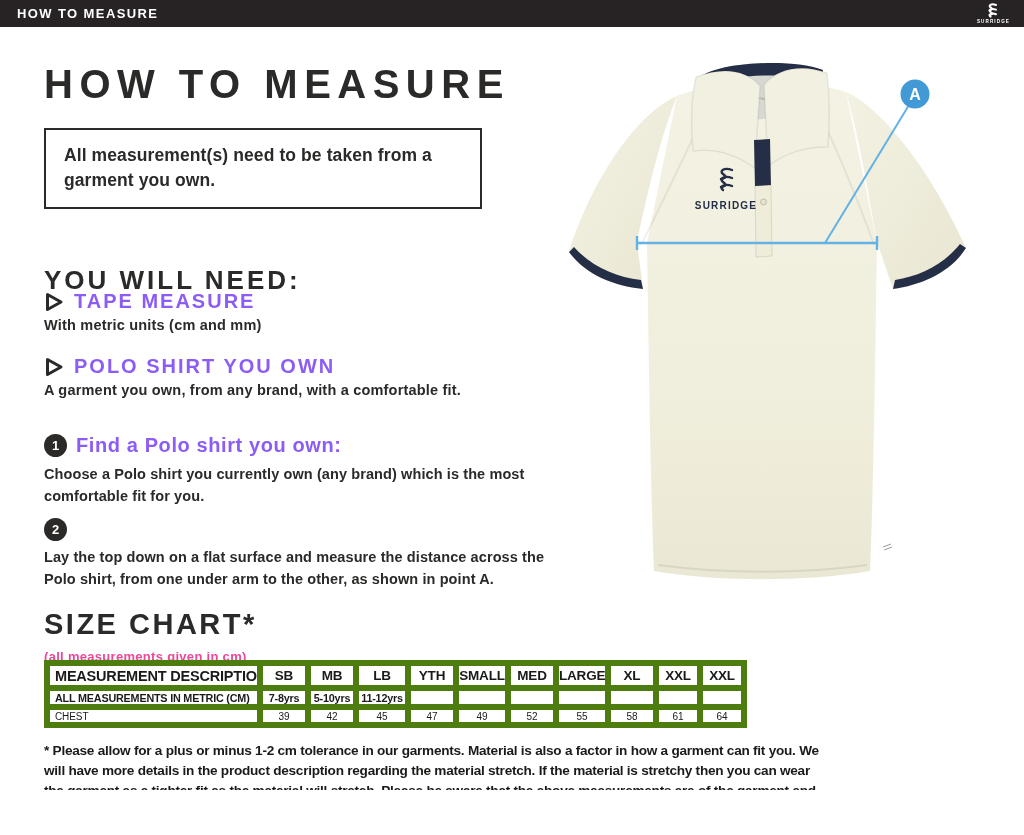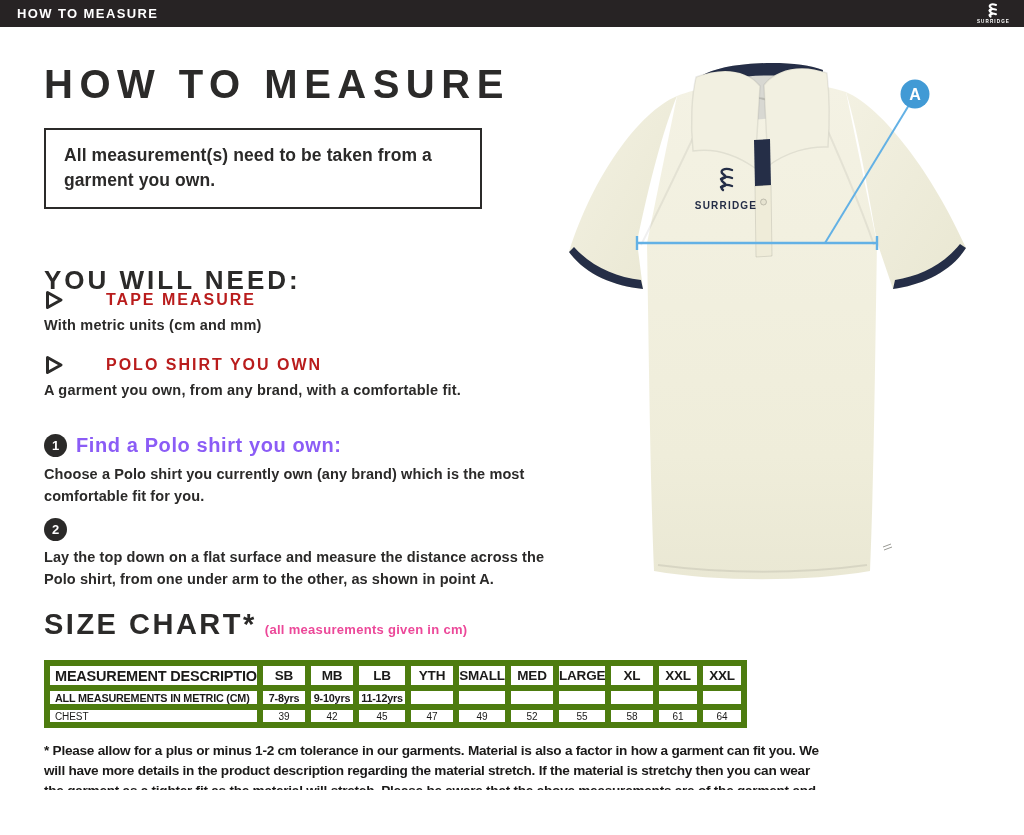--- a/index.html
+++ b/index.html
@@ -13,21 +13,21 @@
   .topbar-logo { display:flex; flex-direction:column; align-items:center; margin-right:6px; }
   .topbar-brand { color:#ffffff; font-size:4.6px; font-weight:bold; letter-spacing:1.1px; margin-top:0px; }
 
   
   .h1 { color:#2b2a29; font-size:40px; font-weight:bold; letter-spacing:6.5px; }
   .notice-box { border:2px solid #2b2a29; width:438px; padding:13px 18px; }
   .notice-box p { color:#2b2a29; font-size:17.5px; font-weight:bold; line-height:1.45; letter-spacing:0.1px; }
   .h2 { color:#2b2a29; font-size:26px; font-weight:bold; letter-spacing:3px;margin-top:30px; }
 
   .need-item-title { display:flex; align-items:center; gap:10px; }
-  .need-item-title .t { color:#b91c1c; font-size:16px; font-weight:bold; letter-spacing:2px;margin-left:32px; }
+  .need-item-title .t { color:#8b5cf6; font-size:20px; font-weight:bold; letter-spacing:2px; }
   .need-desc { color:#2b2a29; font-size:14.5px; font-weight:bold; letter-spacing:0.2px; }
 
   .step-title { display:flex; align-items:center; gap:9px; }
   .step-badge { width:23px; height:23px; border-radius:50%; background:#2b2a29; color:#fff; font-size:13px; font-weight:bold; display:flex; align-items:center; justify-content:center; flex:0 0 23px; }
   .step-title .t { color:#8b5cf6; font-size:20px; font-weight:bold; letter-spacing:0.6px; }
   .step-desc { color:#2b2a29; font-size:14.5px; font-weight:bold; line-height:1.5; letter-spacing:0.1px; width:525px; }
 
   .sc-heading { display:flex; align-items:baseline; gap:8px; }
   .sc-heading .big { color:#2b2a29; font-size:29px; font-weight:bold; letter-spacing:2.5px; }
   .sc-heading .small { color:#ec4899; font-size:13px; font-weight:bold; letter-spacing:0.3px; }
@@ -92,21 +92,21 @@
     <span class="step-badge">1</span>
     <span class="t">Find a Polo shirt you own:</span>
   </div>
   <div class="abs step-desc" style="left:44px; top:464px;">Choose a Polo shirt you currently own (any brand) which is the most comfortable fit for you.</div>
 
   <div class="abs step-title" style="left:44px; top:518px;">
     <span class="step-badge">2</span>
   </div>
   <div class="abs step-desc" style="left:44px; top:547px;">Lay the top down on a flat surface and measure the distance across the Polo shirt, from one under arm to the other, as shown in point A.</div>
 
-  <div class="abs sc-heading" style="left:44px; top:608px;">
+  <div class="abs sc-heading" style="left:44px; top:608px;flex-direction:column;">
     <span class="big">SIZE CHART*</span>
     <span class="small">(all measurements given in cm)</span>
   </div>
 
   <table class="size-table abs" style="left:44px; top:660px;">
     <colgroup>
       <col style="width:213px;">
       <col style="width:48px;">
         <col style="width:48px;">
         <col style="width:52px;">
@@ -130,21 +130,21 @@
         <th>LARGE</th>
         <th>XL</th>
         <th>XXL</th>
         <th>XXL</th>
       </tr>
     </thead>
     <tbody>
       <tr class="r1">
         <td class="first">ALL MEASUREMENTS IN METRIC (CM)</td>
         <td>7-8yrs</td>
-        <td>9-10yrs</td>
+        <td>5-10yrs</td>
         <td>11-12yrs</td>
         <td></td>
         <td></td>
         <td></td>
         <td></td>
         <td></td>
         <td></td>
         <td></td>
       </tr>
       <tr class="r2">

